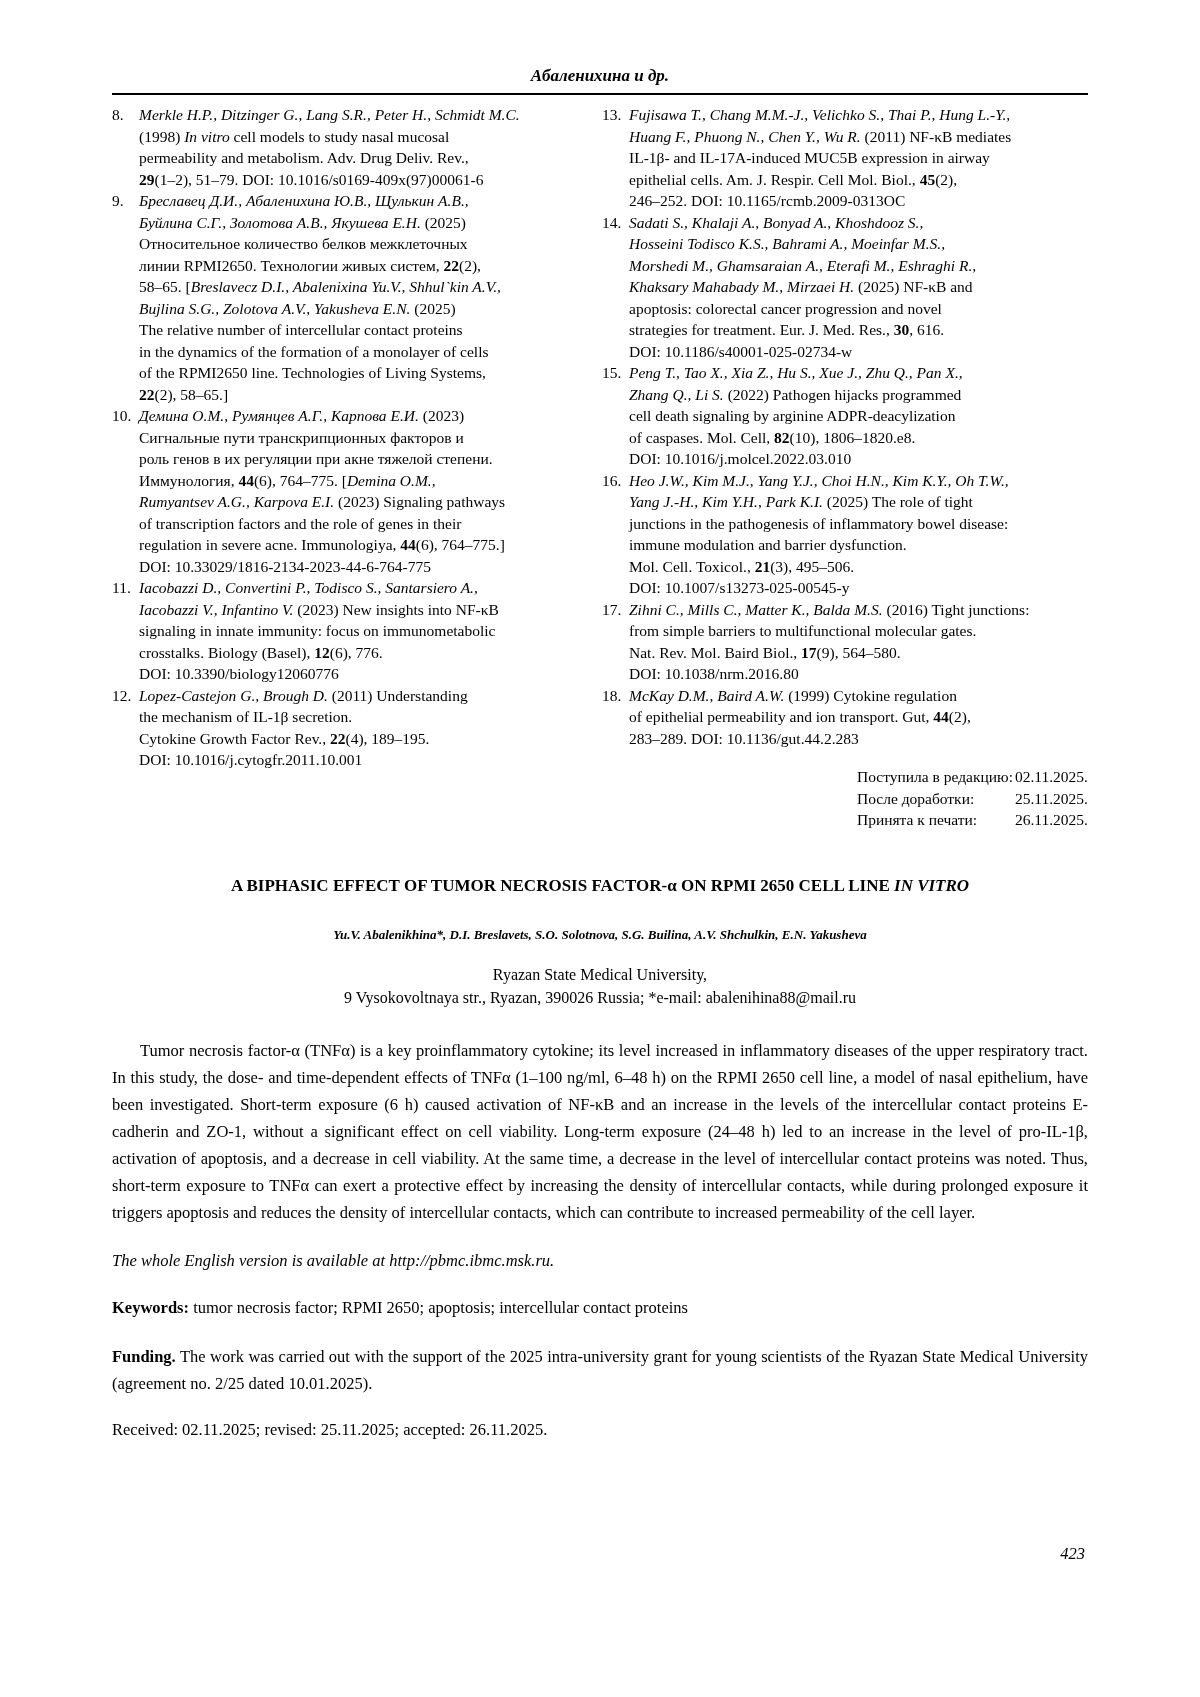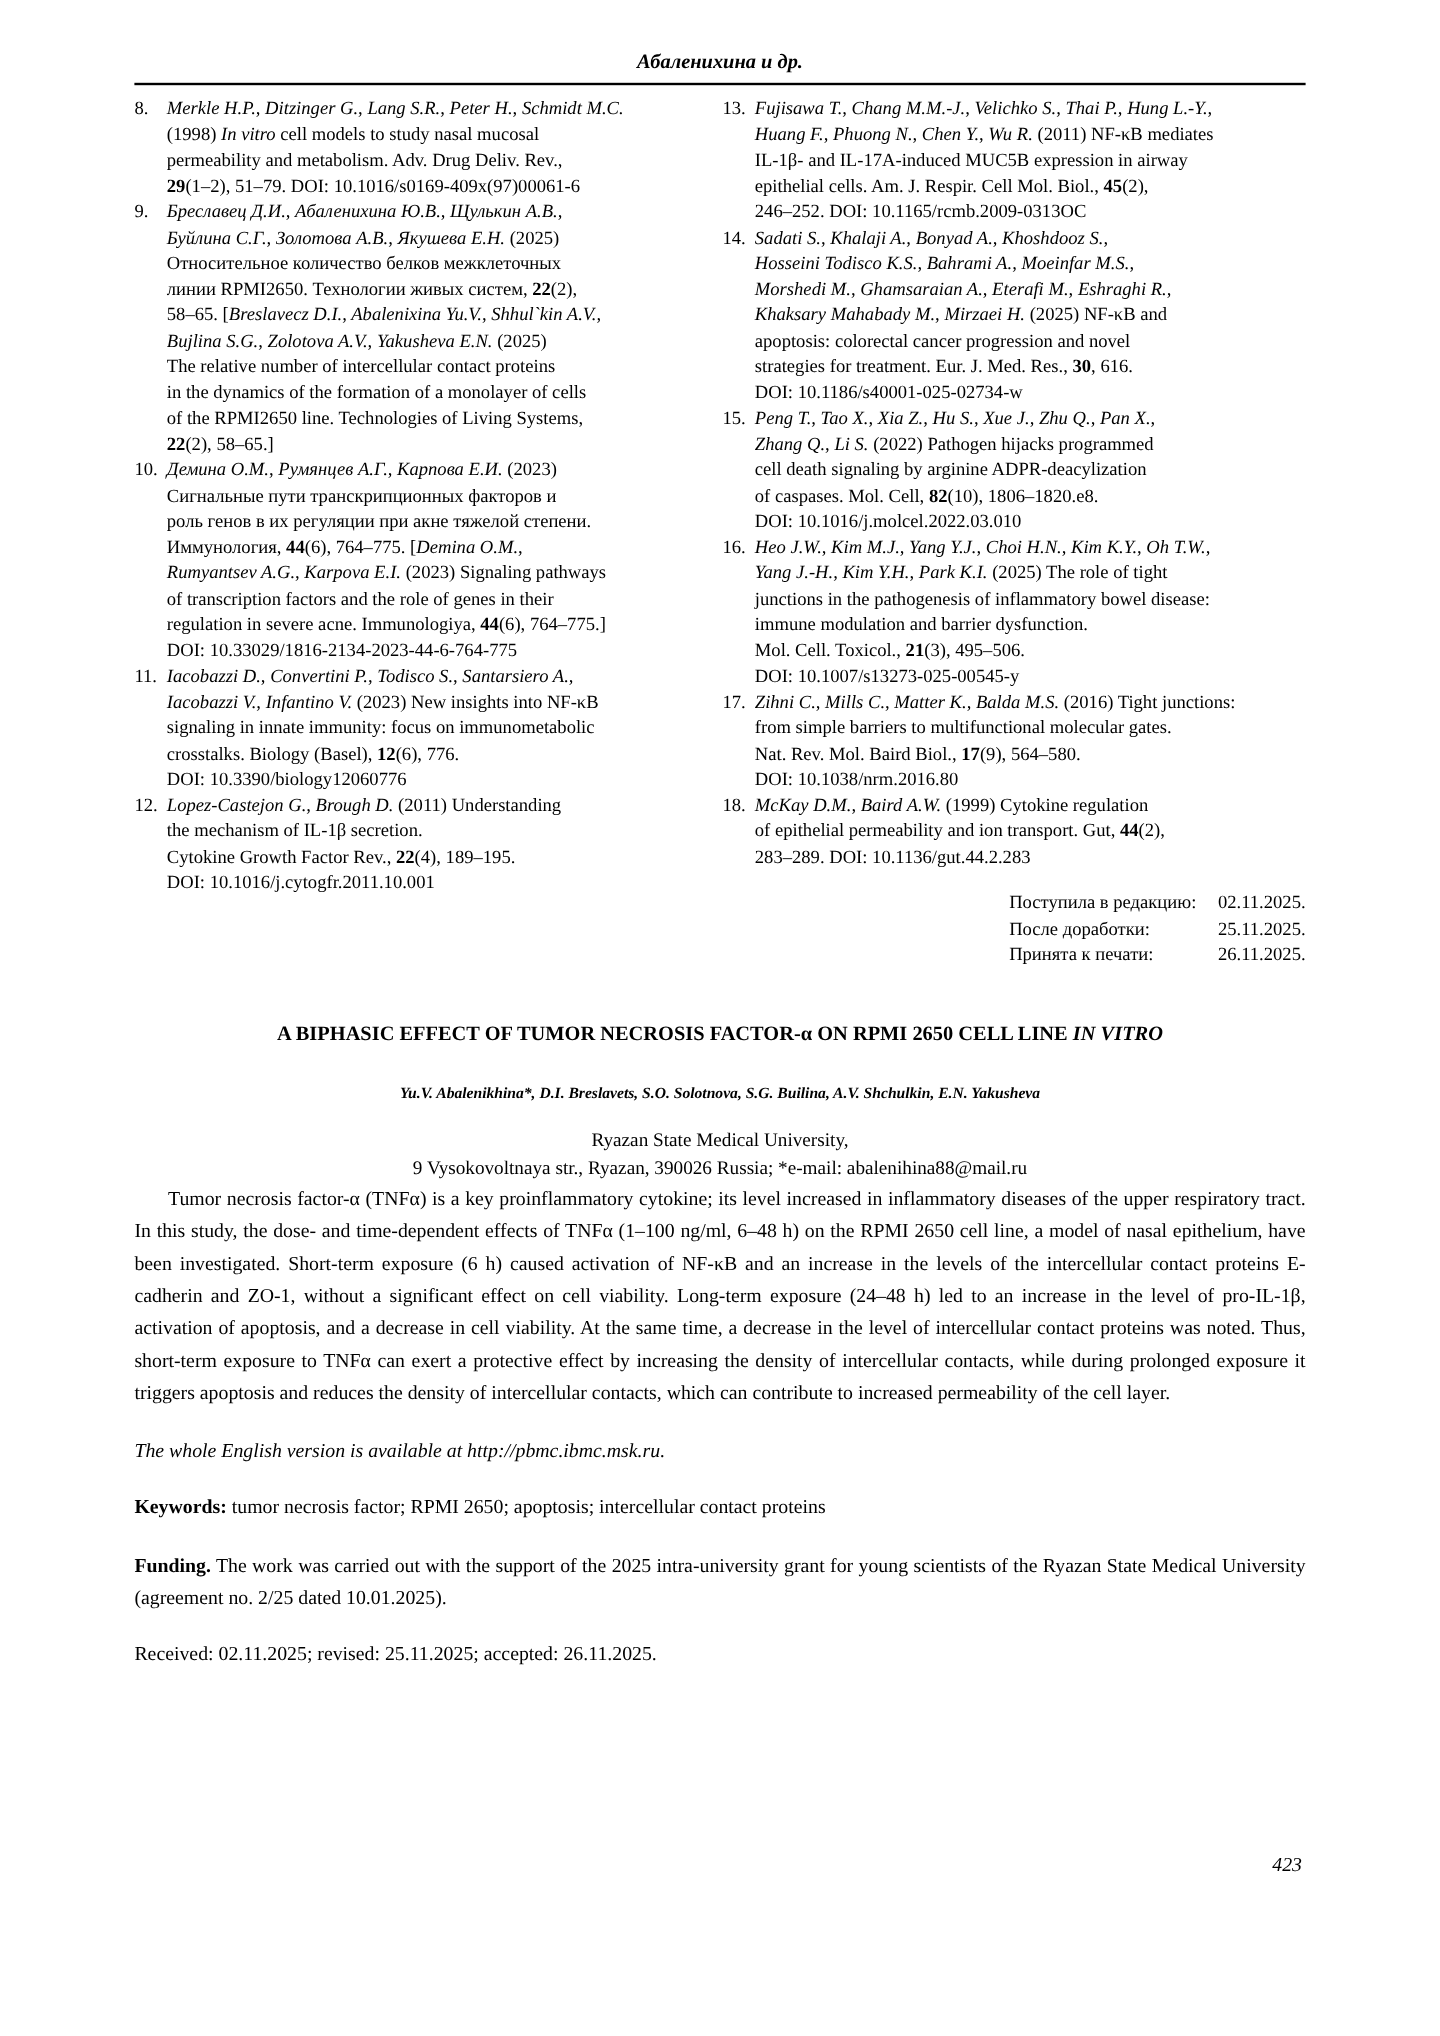--- a/index.html
+++ b/index.html
@@ -1,33 +1,33 @@
 <!DOCTYPE html>
 <html><head>
 <meta charset="utf-8">
 <style>
   html,body{margin:0;padding:0;background:#ffffff;}
   body{width:1200px;height:1697px;font-family:"Liberation Serif",serif;color:#000;}
-  .page{position:relative;width:1200px;height:1697px;box-sizing:border-box;padding:42px 112px 0 112px;overflow:hidden;}
+  .page{position:relative;width:1200px;height:1697px;box-sizing:border-box;padding:66px 112px 0 112px;overflow:hidden;}
   .running-head{text-align:center;font-weight:bold;font-style:italic;font-size:17px;line-height:20px;}
   .head-rule{border:none;border-top:2px solid #000;margin:7px 0 0 0;}
   .refs{display:flex;margin-top:9px;font-size:15.5px;line-height:21.5px;}
   .col-left{width:468px;margin-right:22px;flex:none;}
   .col-right{width:486px;flex:none;}
   .ref{position:relative;padding-left:27px;}
   .ref-num{position:absolute;left:0;top:0;width:24px;}
   .ref-line{white-space:nowrap;}
   .it{font-style:italic;}
   .bd{font-weight:bold;}
   .bdit{font-weight:bold;font-style:italic;}
-  .dates{display:grid;grid-template-columns:max-content max-content;column-gap:18px;width:max-content;margin:17px 0 0 auto;font-size:15.5px;line-height:21.5px;}
+  .dates{display:grid;grid-template-columns:max-content max-content;column-gap:2px;width:max-content;margin:17px 0 0 auto;font-size:15.5px;line-height:21.5px;}
   .title{margin-top:44px;text-align:center;font-size:17px;line-height:22px;font-weight:bold;}
   .authors{margin-top:30px;text-align:center;font-size:13px;font-weight:bold;font-style:italic;}
   .affil{margin-top:20px;text-align:center;font-size:16px;line-height:23px;}
-  .abstract{font-size:16.5px;line-height:27px;text-align:justify;text-indent:28px;}
+  .abstract{margin-top:28px;font-size:16.5px;line-height:27px;text-align:justify;text-indent:28px;}
   .availability{margin-top:25px;font-size:16.5px;font-style:italic;}
   .keywords{margin-top:27px;font-size:16.5px;}
   .funding{margin-top:25px;font-size:16.5px;line-height:27px;text-align:justify;}
   .received{margin-top:23px;font-size:16.5px;}
   .page-number{position:absolute;top:1544px;right:115px;font-size:16.5px;font-style:italic;}
 </style>
 </head>
 <body>
 
 <div class="page">

